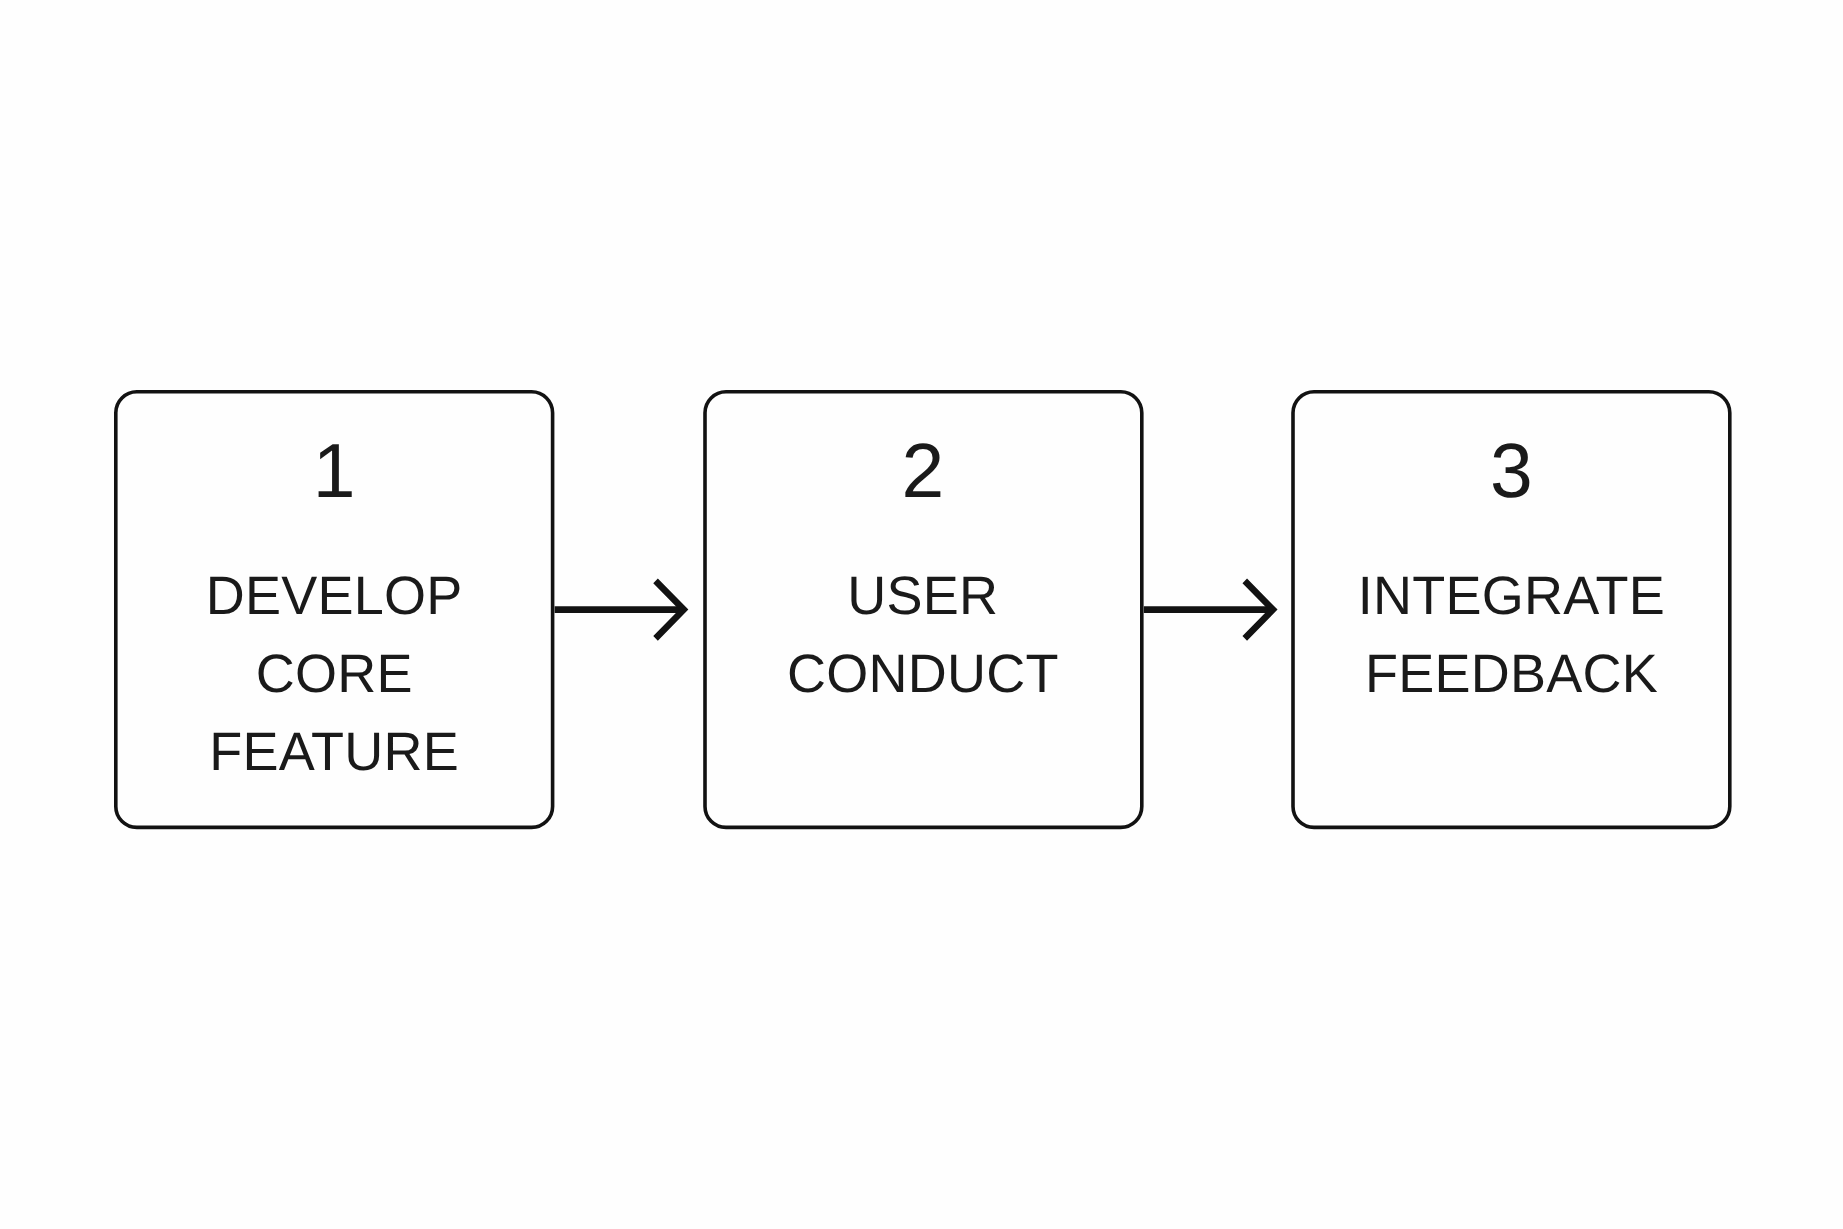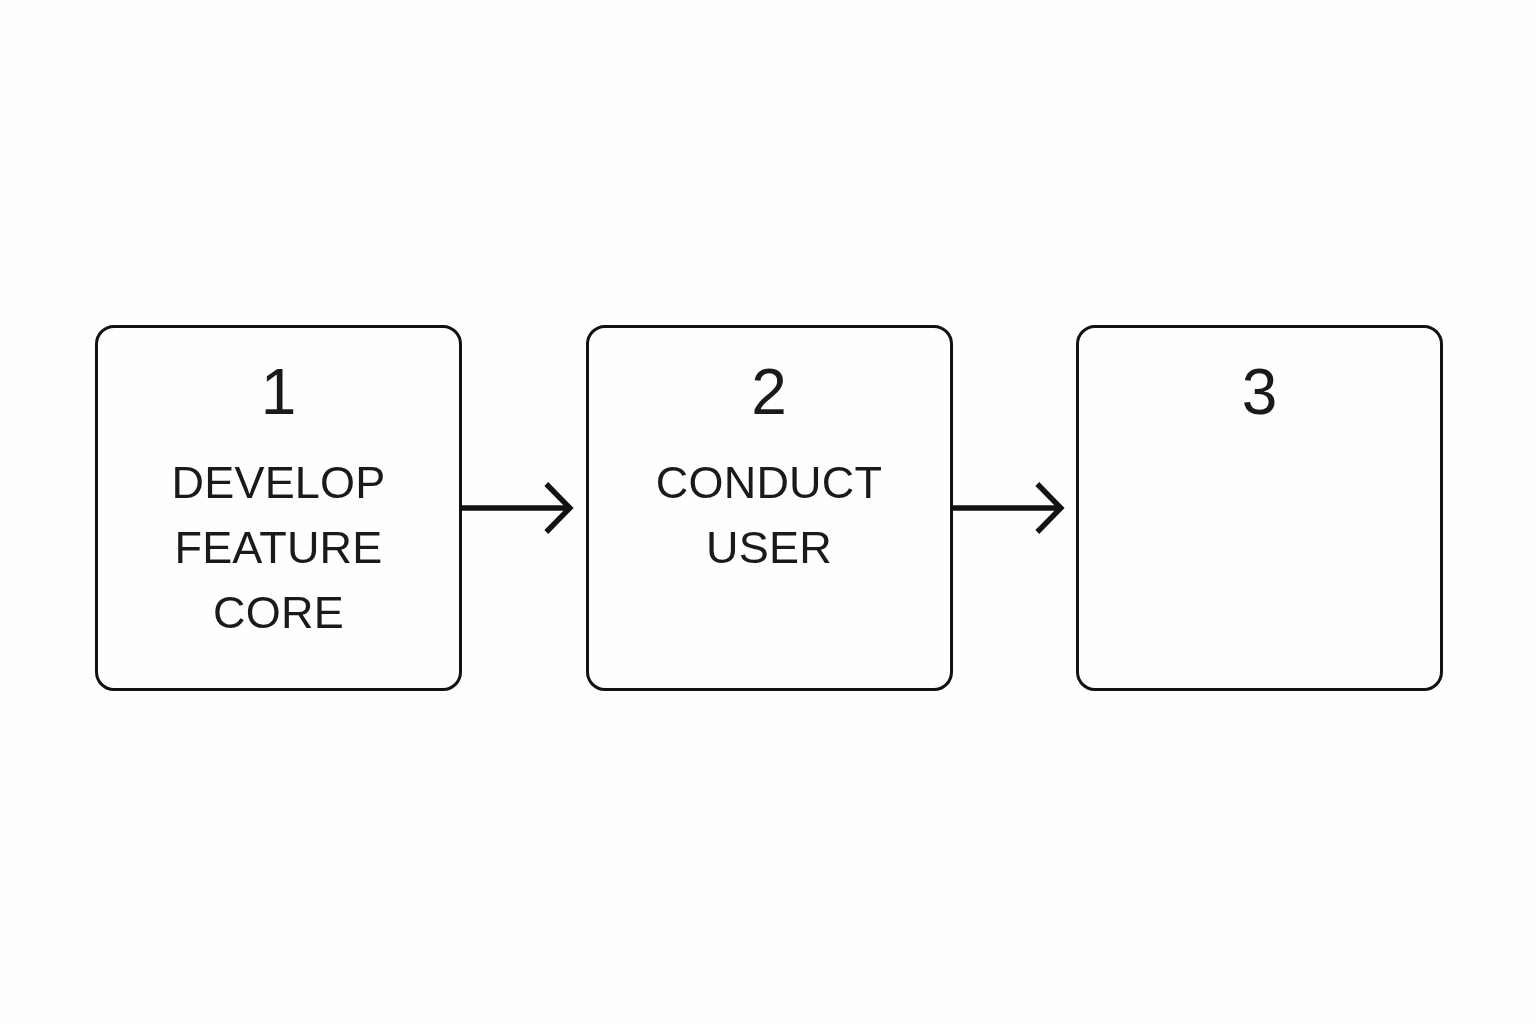--- a/index.html
+++ b/index.html
@@ -52,21 +52,21 @@
   .step-number {
     font-size: 64px;
     font-weight: 400;
     line-height: 72px;
     color: #1a1a1a;
     letter-spacing: 0px;
     text-align: center;
   }
 
   .step-label {
-    margin-top: 22px;
+    margin-top: 36px;
     font-size: 45px;
     font-weight: 400;
     line-height: 65px;
     color: #1a1a1a;
     text-align: center;
     text-transform: uppercase;
     letter-spacing: 0.2px;
     width: 100%;
   }
 
@@ -95,45 +95,49 @@
 <body>
 
 <div id="diagram-canvas">
 
   <div class="flow-row">
 
     <div class="step-box">
       <div class="step-number">1</div>
       <div class="step-label">
         <span class="lbl-line">DEVELOP</span>
+        <span class="lbl-line">CORE</span>
         <span class="lbl-line">FEATURE</span>
-        <span class="lbl-line">CORE</span>
       </div>
     </div>
 
     <div class="connector">
       <svg viewBox="0 0 126 56" preserveAspectRatio="none">
         <line x1="0" y1="28" x2="108" y2="28" stroke="#121212" stroke-width="5.5" stroke-linecap="butt"></line>
         <polyline points="86,4 110,28 86,52" fill="none" stroke="#121212" stroke-width="5.5" stroke-linecap="butt" stroke-linejoin="miter"></polyline>
       </svg>
     </div>
 
     <div class="step-box">
       <div class="step-number">2</div>
       <div class="step-label">
+        <span class="lbl-line">USER</span>
         <span class="lbl-line">CONDUCT</span>
-        <span class="lbl-line">USER</span>
       </div>
     </div>
 
     <div class="connector">
       <svg viewBox="0 0 126 56" preserveAspectRatio="none">
         <line x1="0" y1="28" x2="108" y2="28" stroke="#121212" stroke-width="5.5" stroke-linecap="butt"></line>
         <polyline points="86,4 110,28 86,52" fill="none" stroke="#121212" stroke-width="5.5" stroke-linecap="butt" stroke-linejoin="miter"></polyline>
       </svg>
     </div>
 
     <div class="step-box">
       <div class="step-number">3</div>
+      <div class="step-label">
+        <span class="lbl-line">INTEGRATE</span>
+        <span class="lbl-line">FEEDBACK</span>
+      </div>
     </div>
 
   </div>
 </div>
 
 </body></html>

